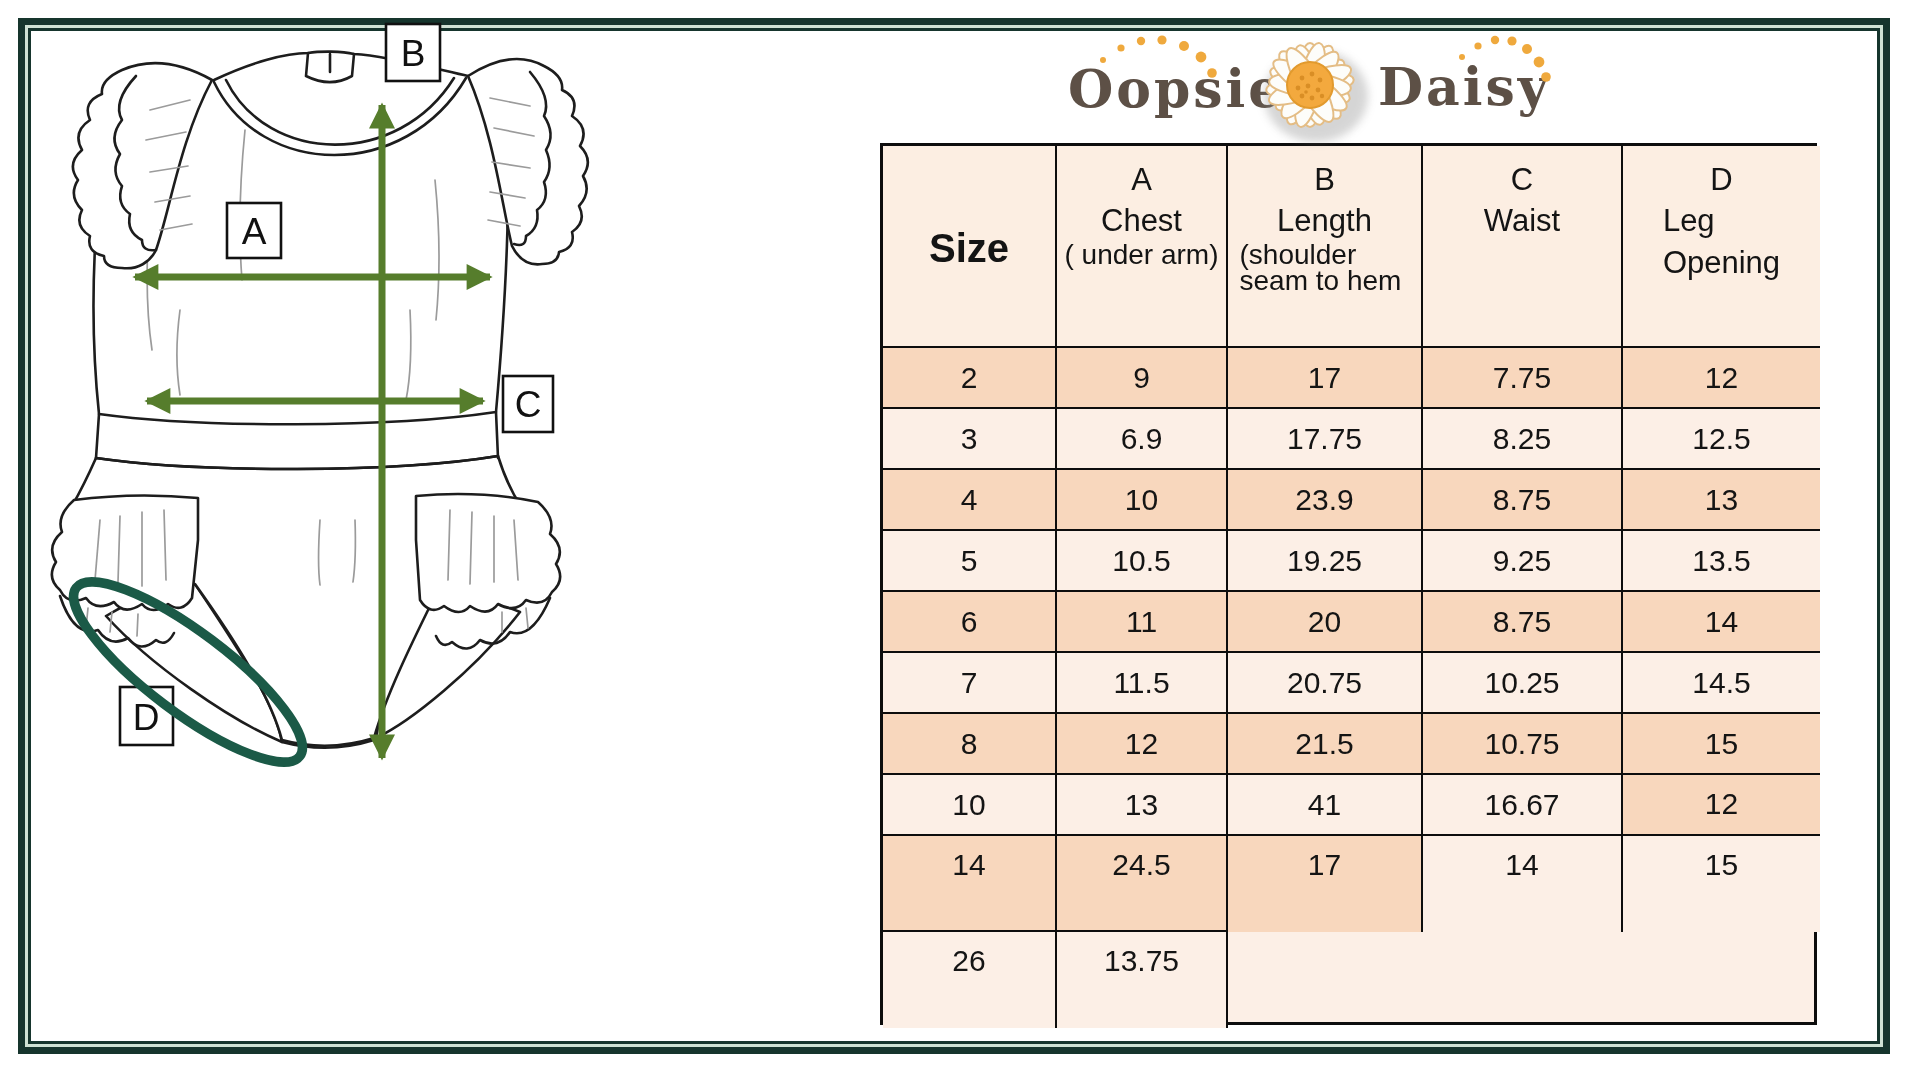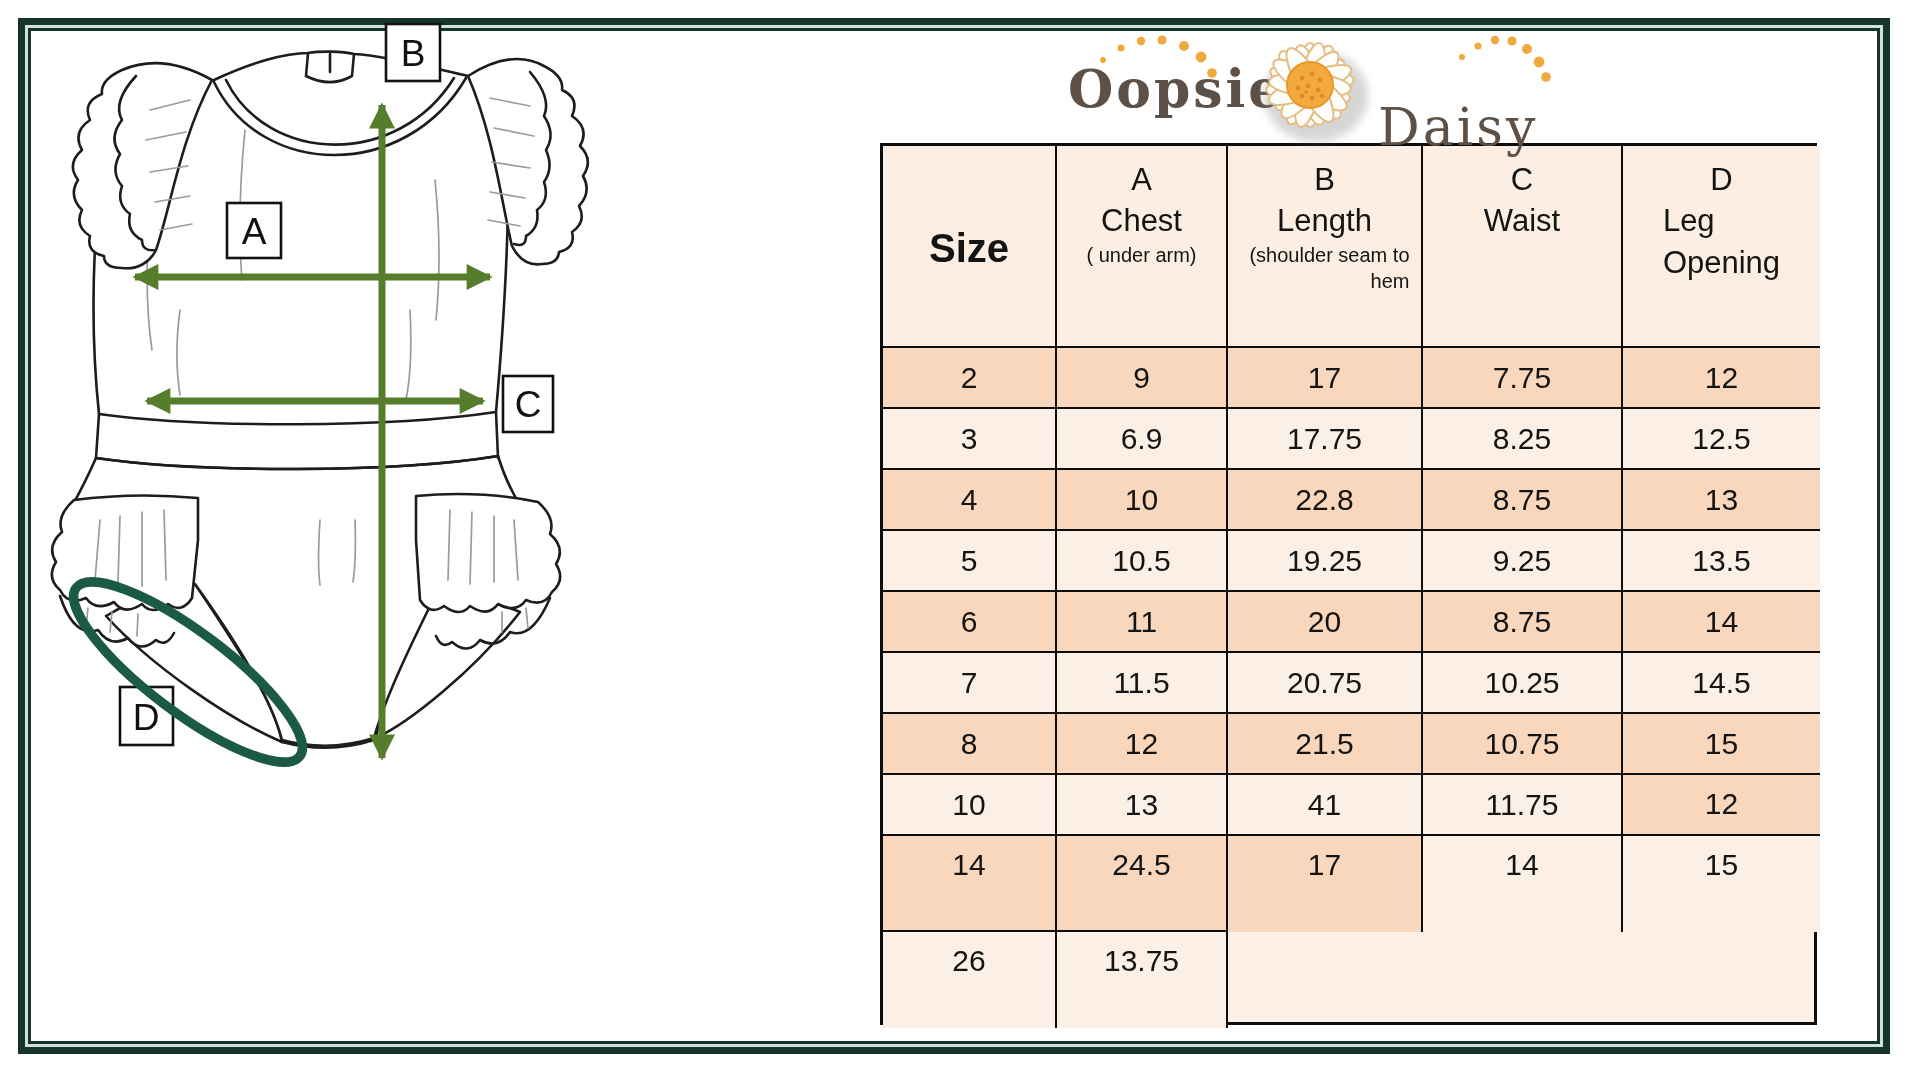--- a/index.html
+++ b/index.html
@@ -7,38 +7,38 @@
          font-family:"Liberation Sans",sans-serif;}
   
   #frame{position:absolute;left:18px;top:18px;right:30px;bottom:26px;
          border:7px solid #16352d;
          box-shadow:inset 0 0 0 3px #cfe2d4, inset 0 0 0 6px #16352d;
          pointer-events:none;}
   
   #logo-oopsie{position:absolute;left:1068px;top:58px;font-family:"DejaVu Serif",serif;
          font-size:52px;font-weight:bold;letter-spacing:3px;color:#5d5046;z-index:6;}
   #logo-daisy{position:absolute;left:1378px;top:56px;font-family:"DejaVu Serif",serif;
-         font-size:52px;font-weight:normal;letter-spacing:3px;color:#5d5046;z-index:6;margin-top:41px;}
+         font-size:52px;font-weight:bold;letter-spacing:3px;color:#5d5046;z-index:6;}
   #logo-art{position:absolute;left:0;top:0;z-index:7;pointer-events:none;}
   
   #size-table{position:absolute;left:880px;top:143px;width:937px;height:882px;
          display:grid;grid-template-columns:174px 171px 195px 200px 197px;
          grid-template-rows:202px repeat(8,61px) 96px 96px;
          border:3px solid #0d0d0d;box-sizing:border-box;background:#fcefe6;z-index:2;}
   .cell{border-right:2px solid #0d0d0d;border-bottom:2px solid #0d0d0d;
          display:flex;flex-direction:column;align-items:center;justify-content:center;
          box-sizing:border-box;color:#141414;}
   .cell:nth-child(5n){border-right:none;}
   .cell:nth-last-child(-n+5){border-bottom:none;}
   .header{background:#fceee2;justify-content:flex-start;padding-top:14px;}
   .size-head{justify-content:center;padding-top:4px;text-align:center;}
   .h-size{font-size:40px;font-weight:bold;}
   .h-letter{font-size:31px;line-height:40px;}
   .h-name{font-size:31px;line-height:42px;white-space:pre-line;text-align:left;}
-  .h-note{font-size:20px;line-height:26px;text-align:right;max-width:170px;}
+  .h-note{font-size:28px;line-height:26px;text-align:left;max-width:170px;}
   .data{font-size:30px;}
   .data.dark{background:#f8d7bd;}
   .data.light{background:#fcefe6;}
   .data.tall{justify-content:flex-start;padding-top:12px;}
   
   #diagram{position:absolute;left:0;top:0;z-index:1;}
   .ink{fill:none;stroke:#1d1d1d;stroke-width:2.6;stroke-linecap:round;stroke-linejoin:round;}
   .inkfill{fill:#ffffff;stroke:#1d1d1d;stroke-width:2.6;stroke-linejoin:round;}
   .soft{fill:none;stroke:#9b9b9b;stroke-width:1.7;stroke-linecap:round;}
   .measure{fill:none;stroke-width:7;}
@@ -266,21 +266,21 @@
       <div class="cell data dark">17</div>
       <div class="cell data dark">7.75</div>
       <div class="cell data dark">12</div>
       <div class="cell data light">3</div>
       <div class="cell data light">6.9</div>
       <div class="cell data light">17.75</div>
       <div class="cell data light">8.25</div>
       <div class="cell data light">12.5</div>
       <div class="cell data dark">4</div>
       <div class="cell data dark">10</div>
-      <div class="cell data dark">22.8</div>
+      <div class="cell data dark">23.9</div>
       <div class="cell data dark">8.75</div>
       <div class="cell data dark">13</div>
       <div class="cell data light">5</div>
       <div class="cell data light">10.5</div>
       <div class="cell data light">19.25</div>
       <div class="cell data light">9.25</div>
       <div class="cell data light">13.5</div>
       <div class="cell data dark">6</div>
       <div class="cell data dark">11</div>
       <div class="cell data dark">20</div>
@@ -292,21 +292,21 @@
       <div class="cell data light">10.25</div>
       <div class="cell data light">14.5</div>
       <div class="cell data dark">8</div>
       <div class="cell data dark">12</div>
       <div class="cell data dark">21.5</div>
       <div class="cell data dark">10.75</div>
       <div class="cell data dark">15</div>
       <div class="cell data light">10</div>
       <div class="cell data light">13</div>
       <div class="cell data light">41</div>
-      <div class="cell data light">11.75</div>
+      <div class="cell data light">16.67</div>
       <div class="cell data dark tall">12</div>
       <div class="cell data dark tall">14</div>
       <div class="cell data dark tall">24.5</div>
       <div class="cell data dark tall">17</div>
       <div class="cell data light tall">14</div>
       <div class="cell data light tall">15</div>
       <div class="cell data light tall">26</div>
       <div class="cell data light tall">13.75</div>
     </div>
 

